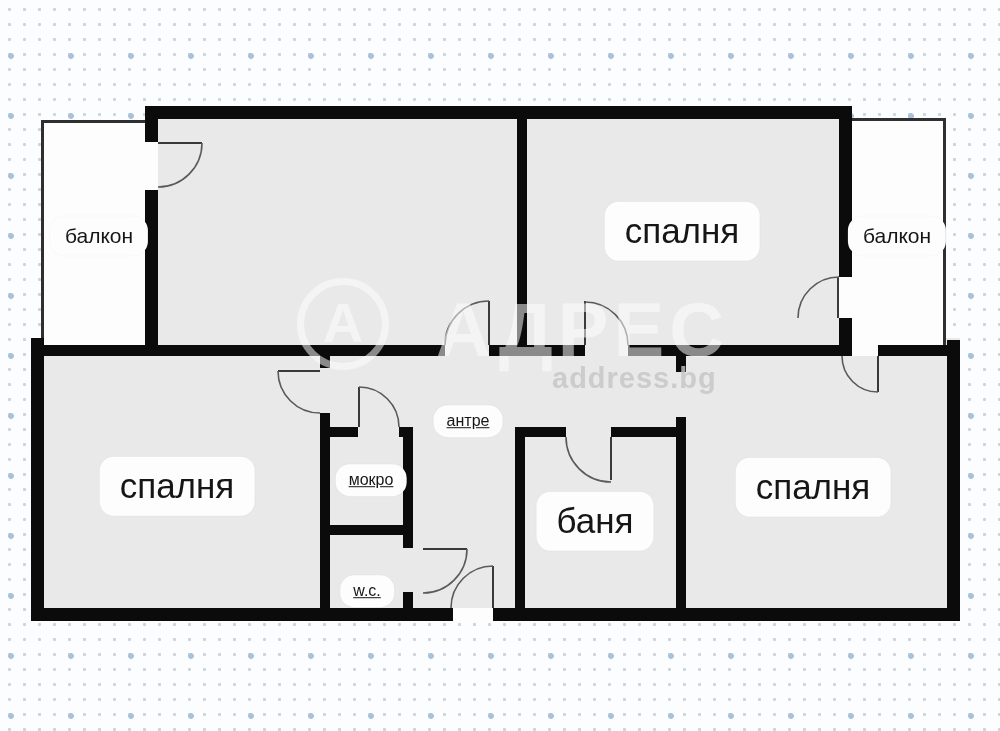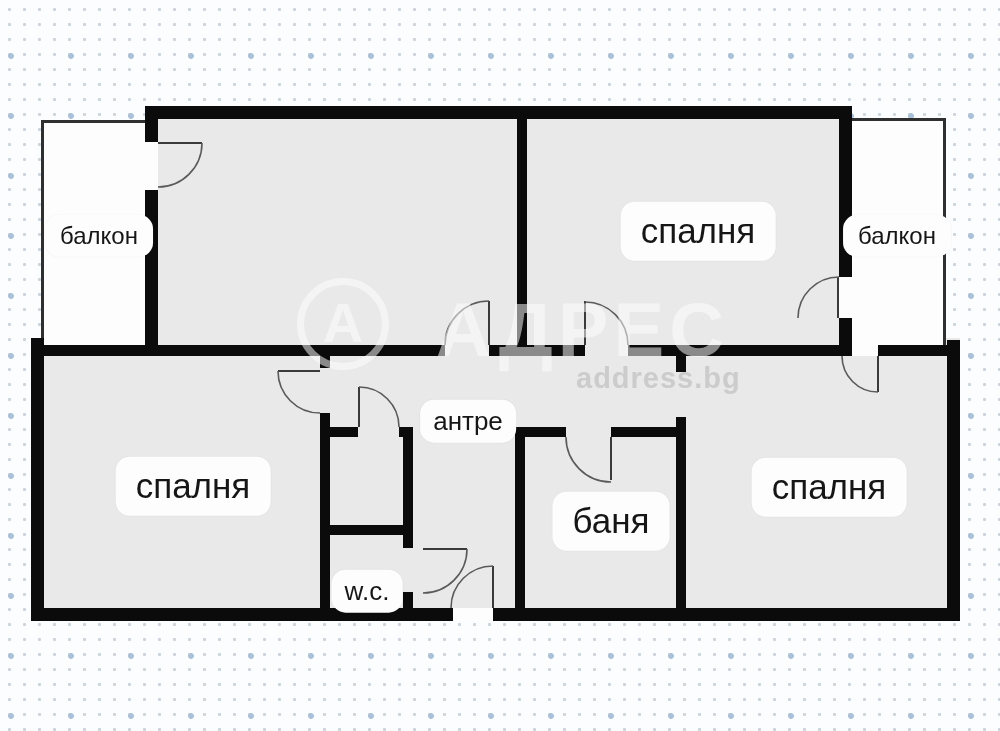--- a/index.html
+++ b/index.html
@@ -18,41 +18,41 @@
     background-position:-19px 26px, 2px 2px;
   }
   .plan-svg{position:absolute; left:0; top:0;}
   .room-label{
     position:absolute; transform:translate(-50%,-50%);
     background:#fdfdfd; color:var(--label); border-radius:14px;
     box-shadow:0 0 0 1px rgba(0,0,0,0.02);
     white-space:nowrap; text-align:center; line-height:1.1;
   }
   .lbl-xl{font-size:42px; padding:10px 24px;}
-  .lbl-lg{font-size:35px; padding:10px 20px;margin-left:16px;}
-  .lbl-md{font-size:24px; padding:8px 15px;}
-  .lbl-sm{font-size:26px; padding:7px 13px;}
+  .lbl-lg{font-size:35px; padding:10px 20px;}
+  .lbl-md{font-size:21px; padding:8px 15px;}
+  .lbl-sm{font-size:16px; padding:7px 13px;text-decoration:underline;}
   .watermark{position:absolute; pointer-events:none;}
   .wm-ring{
     position:absolute; left:297px; top:278px; width:78px; height:78px;
     border:7px solid rgba(255,255,255,0.52); border-radius:50%;
     display:flex; align-items:center; justify-content:center;
   }
   .wm-ring span{
     font-size:56px; font-weight:bold; color:rgba(255,255,255,0.52);
     transform:translateY(-2px);
   }
   .wm-brand{
     position:absolute; left:400px; top:286px;
     font-size:76px; font-weight:bold; letter-spacing:5px;
     color:rgba(255,255,255,0.52);
     margin-left:36px;
   }
   .wm-site{
-    position:absolute; left:576px; top:362px;
+    position:absolute; left:552px; top:362px;
     font-size:29px; font-weight:bold; letter-spacing:1px;
     color:rgba(196,196,196,0.8);
   }
 </style>
 </head>
 <body>
 
 <div class="stage">
 
   <svg class="plan-svg" width="1000" height="731" viewBox="0 0 1000 731">
@@ -136,20 +136,21 @@
       <path d="M566,437 A45,45 0 0 0 611,482"></path>
       <path d="M467,549 A44,44 0 0 1 423,593"></path>
       <path d="M451,608 A42,42 0 0 1 493,566"></path>
     </g>
   </svg>
 
   <div class="room-label lbl-md" style="left:99px;  top:236px;">балкон</div>
   <div class="room-label lbl-lg" style="left:682px; top:231px;">спалня</div>
   <div class="room-label lbl-md" style="left:897px; top:236px;">балкон</div>
   <div class="room-label lbl-lg" style="left:177px; top:486px;">спалня</div>
+  <div class="room-label lbl-sm" style="left:371px; top:480px;">мокро</div>
   <div class="room-label lbl-sm" style="left:468px; top:421px;">антре</div>
   <div class="room-label lbl-sm" style="left:367px; top:591px;">w.c.</div>
   <div class="room-label lbl-lg" style="left:595px; top:521px;">баня</div>
   <div class="room-label lbl-lg" style="left:813px; top:487px;">спалня</div>
 
   <div class="watermark">
     <div class="wm-ring">
       <span>А</span>
     </div>
     <div class="wm-brand">АДРЕС</div>

